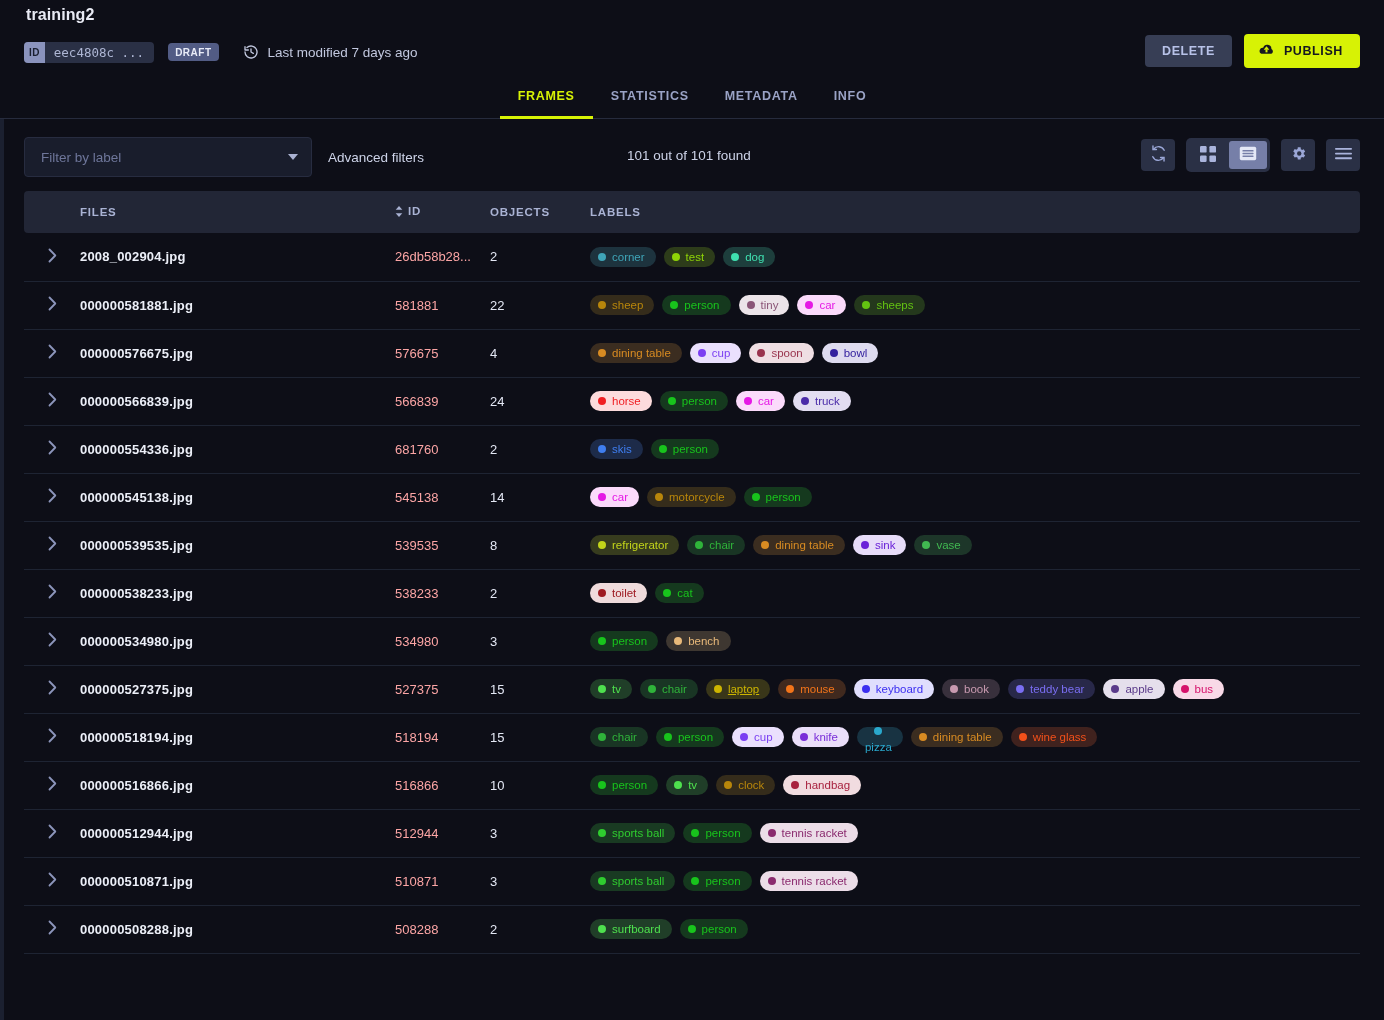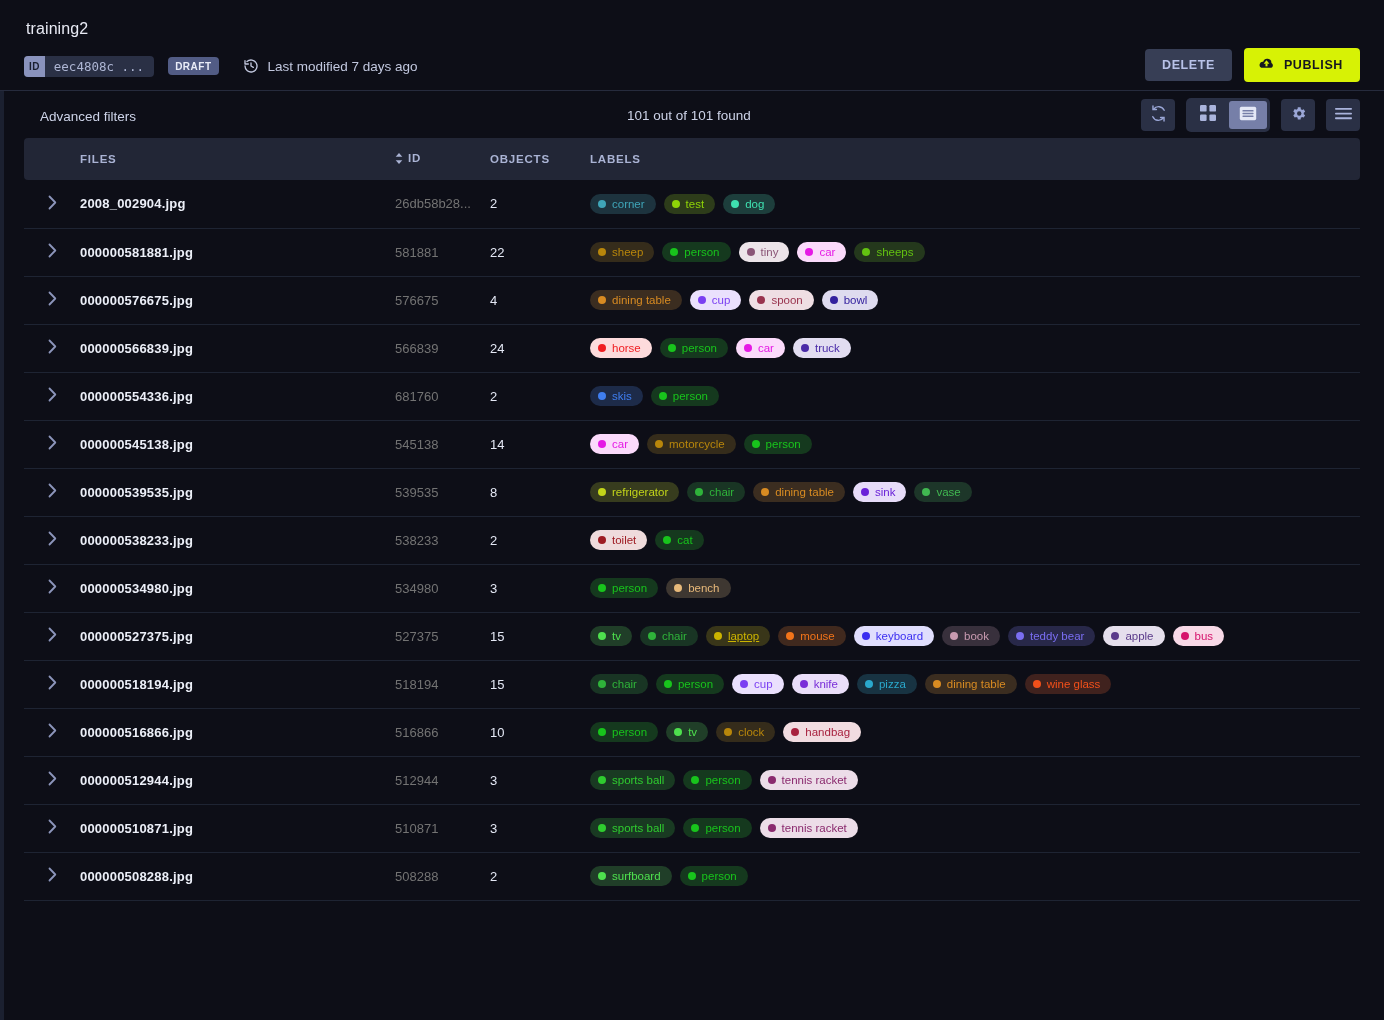--- a/index.html
+++ b/index.html
@@ -19,22 +19,22 @@
   }
 
   
   .page-header {
     position: relative;
     padding: 0 24px;
     background: #0d0e17;
     border-bottom: 1px solid #262b3d;
   }
   .proj-title {
-    font-size: 16px; font-weight: normal; color: #e8eaf4;
-    padding-top: 20px; padding-left: 2px; letter-spacing: .1px;
+    font-size: 16px; font-weight: bold; color: #e8eaf4;
+    padding-top: 6px; padding-left: 2px; letter-spacing: .1px;
   }
   .meta-row {
     display: flex; align-items: center; gap: 14px;
     height: 52px; padding-top: 4px; position: relative;
   }
   .id-badge {
     display: inline-flex; align-items: center;
     background: #2a3045; border-radius: 4px; overflow: hidden;
     height: 21px;
   }
@@ -151,21 +151,21 @@
   th.th-files { padding-left: 0; }
   th .sorticon { display:inline-block; vertical-align: middle; margin-right: 5px; }
 
   tbody tr { border-bottom: 1px solid #1e2433; height: 48px; }
   tbody td { font-size: 13px; color: #dfe3f2; vertical-align: middle; padding: 0; }
   .expand-btn {
     background: none; border: none; cursor: pointer; padding: 0;
     width: 56px; display: flex; align-items: center; justify-content: center;
   }
   .fname { font-size: 13px; font-weight: bold; color: #eceff8; letter-spacing: .2px; }
-  .idcell { font-size: 13px; color: #737373; }
+  .idcell { font-size: 13px; color: #fca5a5; }
   .objcell { font-size: 13px; color: #e4e8f5; }
 
   .chips { display: flex; flex-wrap: wrap; gap: 8px; align-items: center; padding: 6px 0; }
   .chip {
     display: inline-flex; align-items: center; gap: 6px;
     height: 20px; border-radius: 10px; padding: 0 11px 0 8px;
     font-size: 11.5px; white-space: nowrap; cursor: pointer;
   }
   .dot { width: 8px; height: 8px; border-radius: 50%; flex: 0 0 8px; }
 </style>
@@ -206,24 +206,34 @@
             <path d="M19 8.2A6 6 0 0 0 7.3 6.4 4.6 4.6 0 0 0 4.6 15h14.2A3.8 3.8 0 0 0 19 8.2z"></path>
             <path d="M12 4.5 L16 9.5 L8 9.5 Z" fill="#d7f205"></path>
             <rect x="10.6" y="9" width="2.8" height="4" fill="#d7f205"></rect>
           </svg>
         </span>
         <span>PUBLISH</span>
       </button>
     </div>
   </div>
 
+  <div class="tabs">
+    <button class="tab active">FRAMES</button>
+    <button class="tab">STATISTICS</button>
+    <button class="tab">METADATA</button>
+    <button class="tab">INFO</button>
+  </div>
 </div>
 
 <div class="toolbar">
 
+  <div class="filter-select">
+    <span class="ph">Filter by label</span>
+    <span class="caret"></span>
+  </div>
 
   <span class="adv-filters">Advanced filters</span>
 
   <span class="found-count">101 out of 101 found</span>
 
   <div class="tool-right">
 
     <button class="icon-btn">
       <span>
         <svg width="17" height="17" viewBox="0 0 24 24" fill="none" stroke="#9aa6d6" stroke-width="2" stroke-linecap="round">
@@ -645,21 +655,21 @@
                 <span>person</span>
               </span>
               <span class="chip" style="background: rgb(234, 224, 253); color: rgb(123, 63, 242);">
                 <span class="dot" style="background: rgb(123, 63, 242);"></span>
                 <span>cup</span>
               </span>
               <span class="chip" style="background: rgb(234, 222, 249); color: rgb(122, 46, 216);">
                 <span class="dot" style="background: rgb(122, 46, 216);"></span>
                 <span>knife</span>
               </span>
-              <span class="chip" style="background: rgb(24, 51, 66); color: rgb(42, 168, 204);">
+              <span class="chip" style="background: rgb(24, 51, 66); color: rgb(42, 168, 204); flex-direction: column;">
                 <span class="dot" style="background: rgb(42, 168, 204);"></span>
                 <span>pizza</span>
               </span>
               <span class="chip" style="background: rgb(59, 45, 32); color: rgb(216, 139, 34);">
                 <span class="dot" style="background: rgb(216, 139, 34);"></span>
                 <span>dining table</span>
               </span>
               <span class="chip" style="background: rgb(64, 34, 30); color: rgb(242, 80, 26);">
                 <span class="dot" style="background: rgb(242, 80, 26);"></span>
                 <span>wine glass</span>

